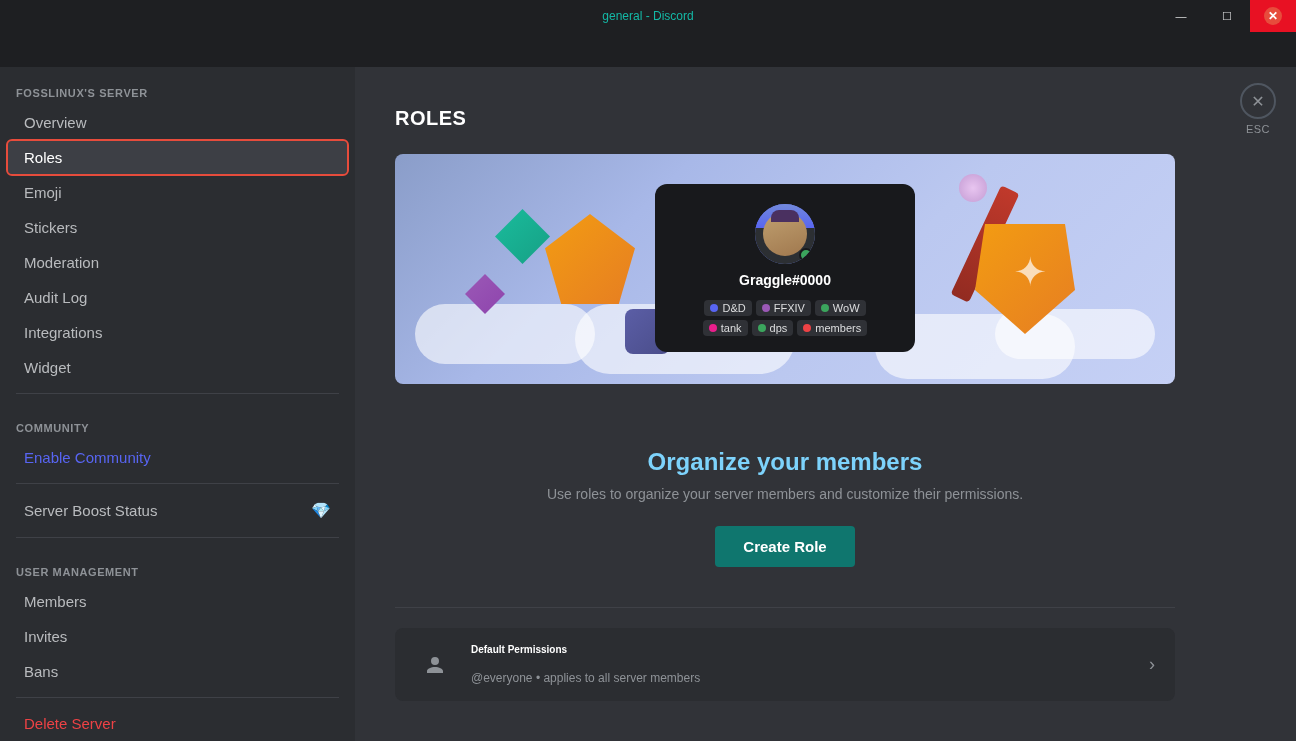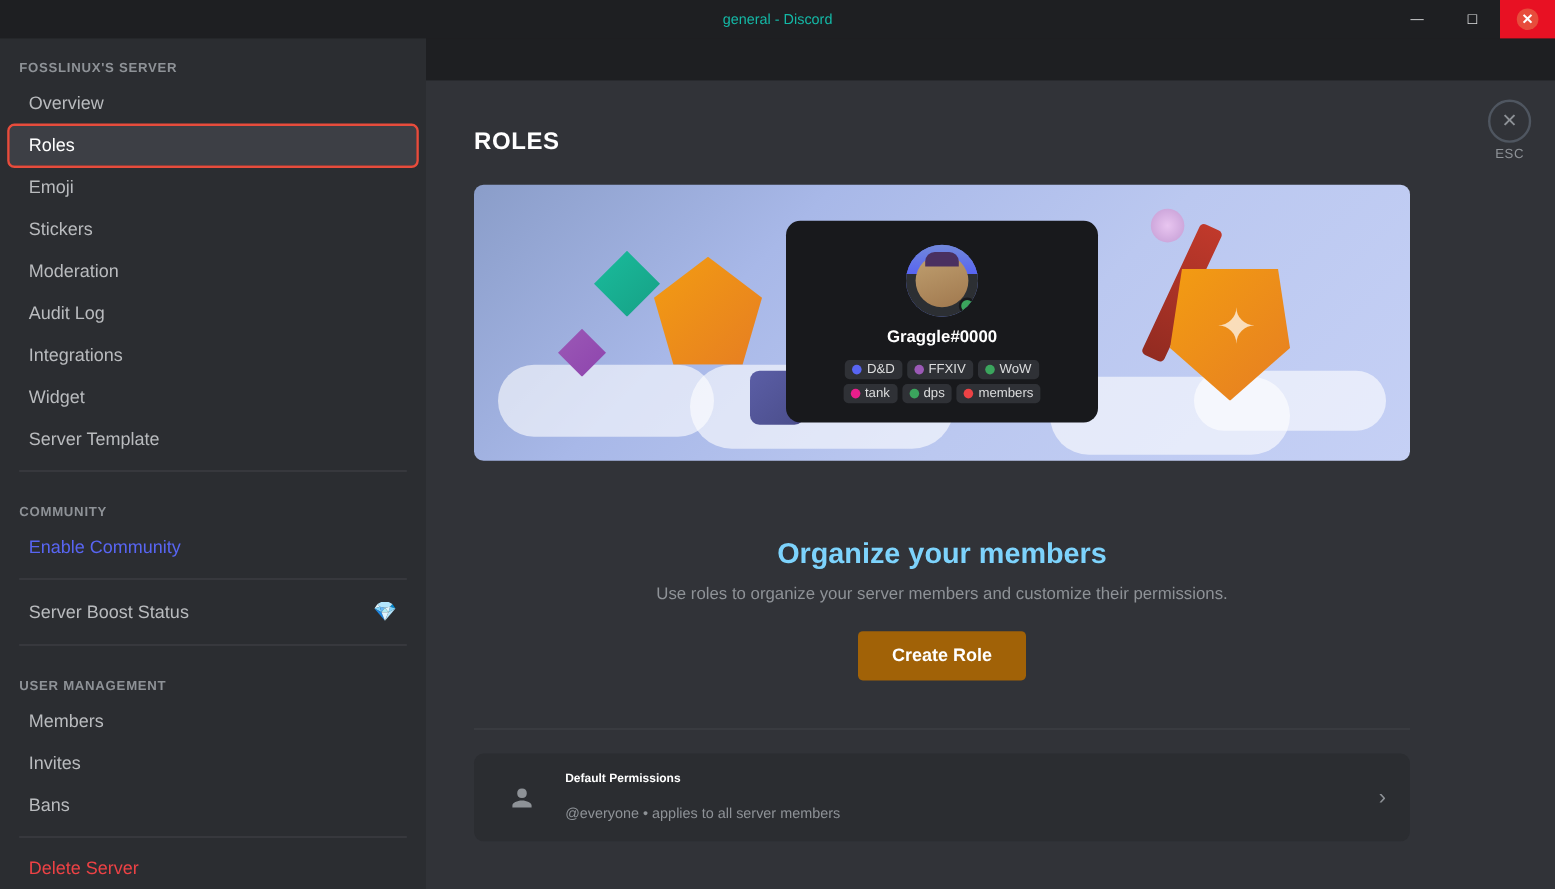--- a/index.html
+++ b/index.html
@@ -310,21 +310,21 @@
       font-weight: 700;
       color: #7dd3fc;
       margin-bottom: 10px;
     }
     .organize-desc {
       font-size: 14px;
       color: #8e9297;
       margin-bottom: 24px;
     }
     .create-role-btn {
-      background: #a16207;
+      background: #0f766e;
       color: #ffffff;
       border: none;
       border-radius: 4px;
       padding: 12px 28px;
       font-size: 15px;
       font-weight: 600;
       cursor: pointer;
     }
 
     .section-divider {
@@ -432,23 +432,20 @@
       <span>Moderation</span>
     </div>
     <div class="sidebar-item">
       <span>Audit Log</span>
     </div>
     <div class="sidebar-item">
       <span>Integrations</span>
     </div>
     <div class="sidebar-item">
       <span>Widget</span>
-    </div>
-    <div class="sidebar-item">
-      <span>Server Template</span>
     </div>
 
     <div class="sidebar-divider"></div>
 
     <div class="sidebar-section-label">COMMUNITY</div>
     <div class="sidebar-item community">
       <span>Enable Community</span>
     </div>
 
     <div class="sidebar-divider"></div>

